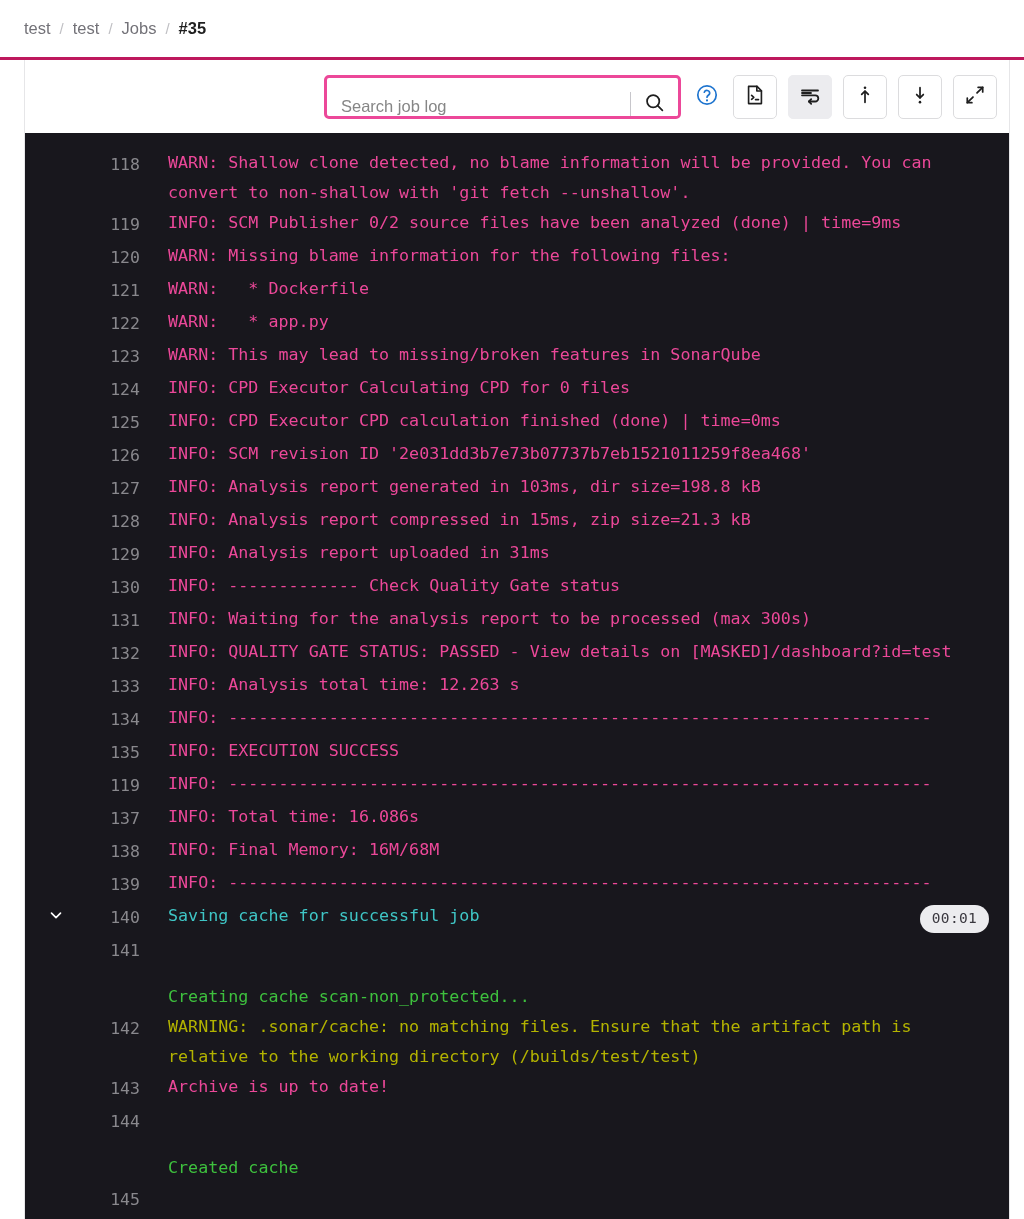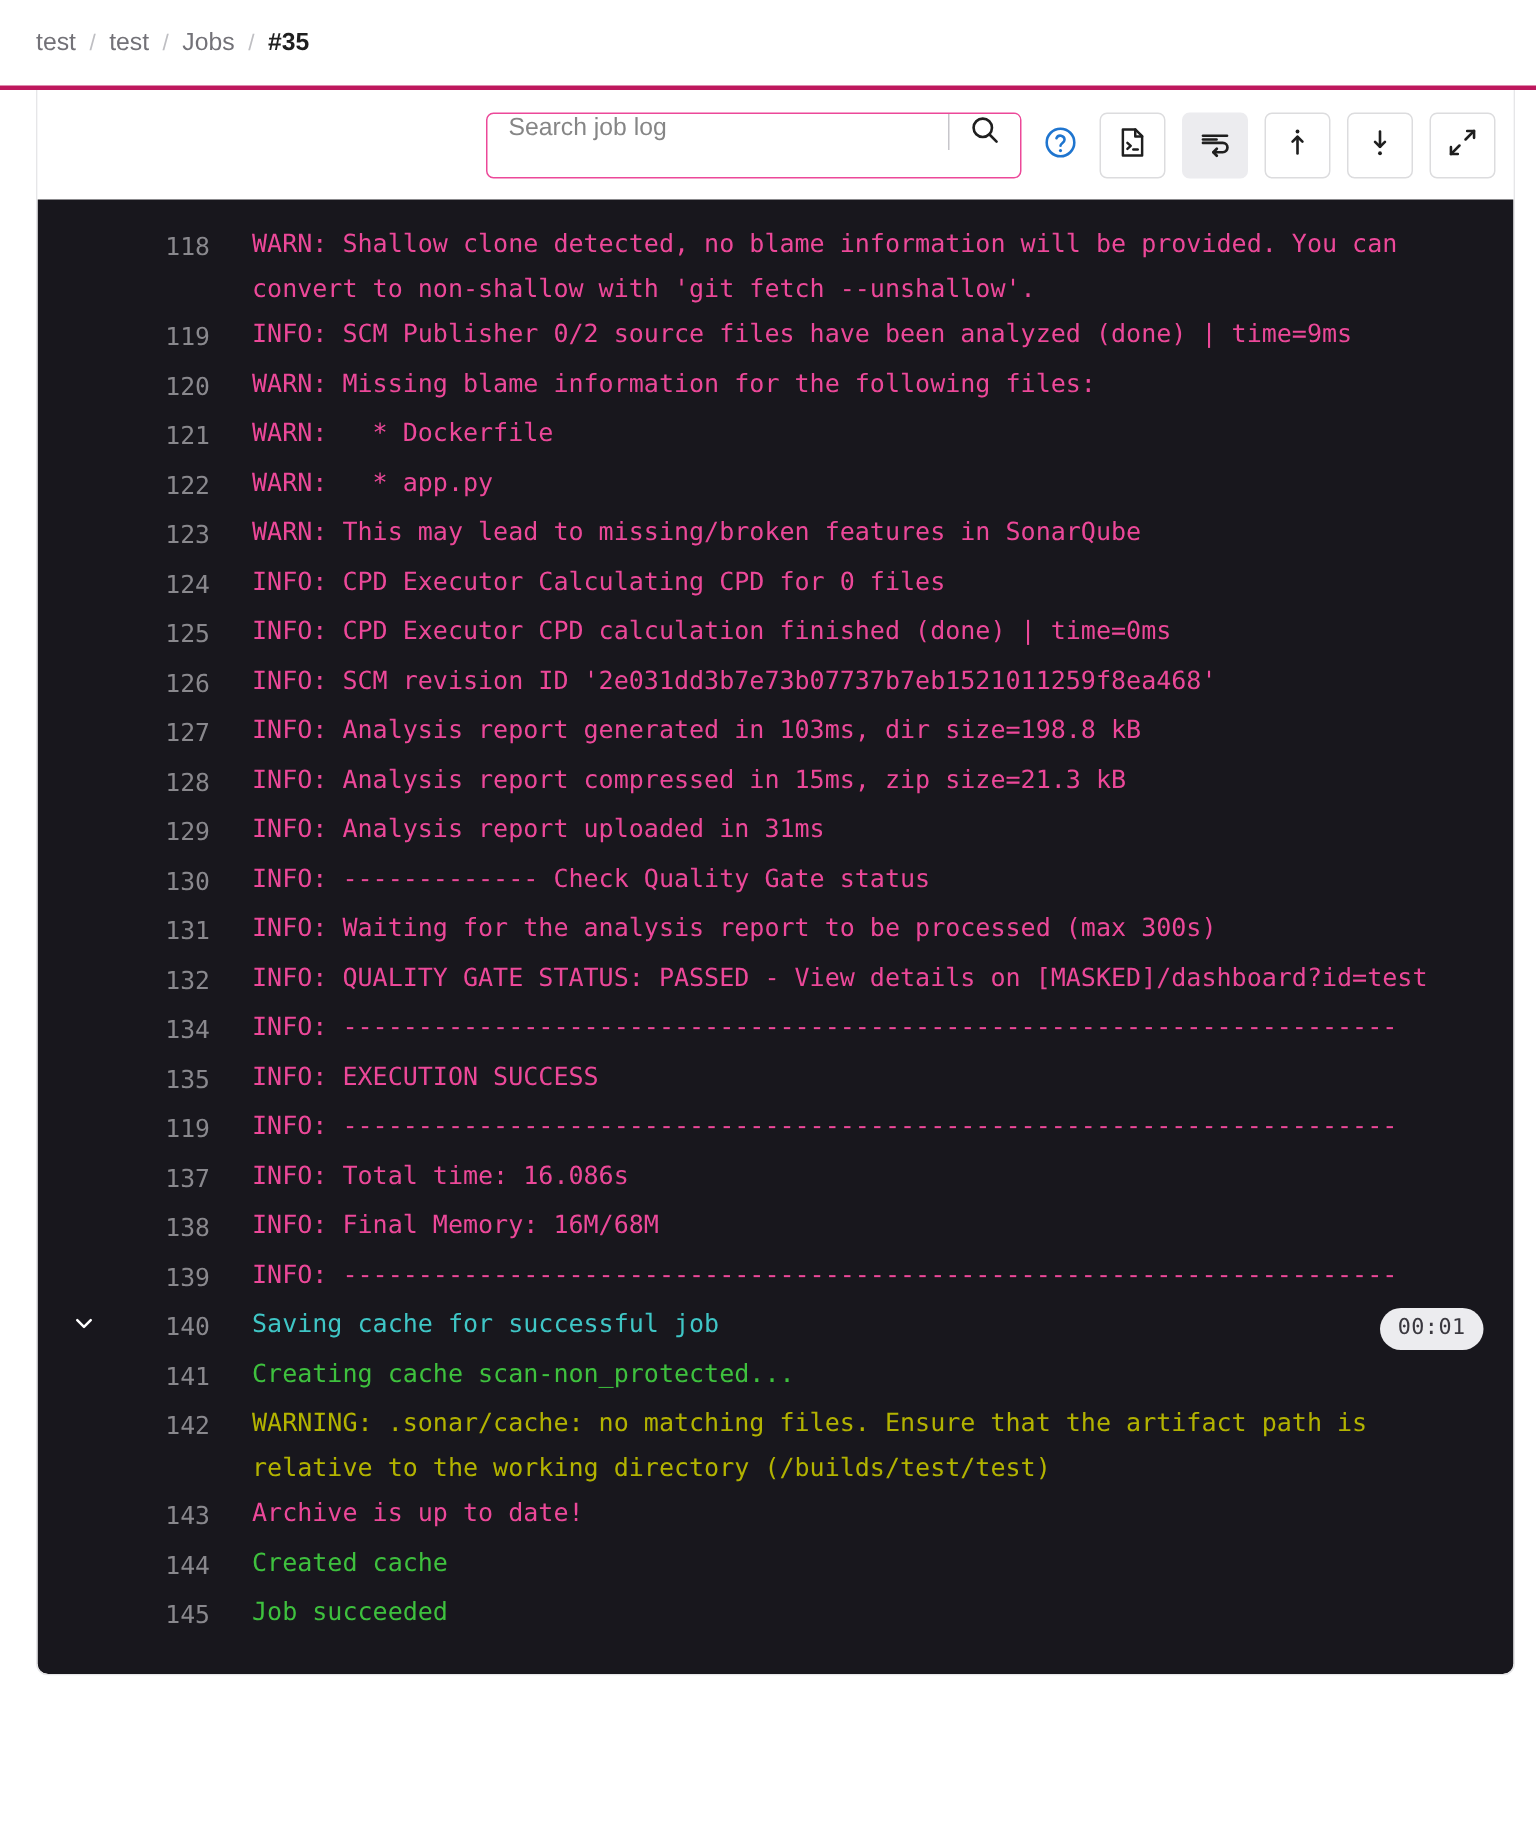--- a/index.html
+++ b/index.html
@@ -43,24 +43,24 @@
     height: 73px;
     display: flex;
     align-items: center;
     justify-content: flex-end;
     padding: 0 12px 0 16px;
     gap: 11px;
     background: #fff;
   }
   .search-wrap {
     display: flex;
-    align-items: flex-start;
+    align-items: flex-end;
     height: 44px;
     width: 357px;
-    border: 1px solid #ec4899;
+    border: 3px solid #ec4899;
     border-radius: 5px;
     overflow: hidden;
     background: #fff;
   }
   .search-input {
     flex: 1;
     border: none;
     outline: none;
     padding: 0 14px;
     font-size: 16.5px;
@@ -138,21 +138,21 @@
     font-family: "DejaVu Sans Mono", monospace;
     font-size: 16.7px;
     line-height: 30px;
     color: #ffffff;
     white-space: pre-wrap;
     overflow-wrap: anywhere;
     padding-left: 24px;
     padding-right: 24px;
   }
   .c-white  { color: #ec4899; }
-  .c-green  { color: #3ec13e; }
+  .c-green  { color: #3ec13e; margin-top: 48px; }
   .c-cyan   { color: #3fc6c6; }
   .c-yellow { color: #b3b300; }
 
   .time-badge {
     position: absolute;
     right: 20px;
     top: 5px;
     background: #ececef;
     color: #3a383f;
     font-family: "DejaVu Sans Mono", monospace;
@@ -344,20 +344,26 @@
         <div class="content c-white">INFO: Waiting for the analysis report to be processed (max 300s)</div>
       </div>
       <div class="log-line">
         <div class="gutter">
           <span class="lineno">132</span>
         </div>
         <div class="content c-white">INFO: QUALITY GATE STATUS: PASSED - View details on [MASKED]/dashboard?id=test</div>
       </div>
       <div class="log-line">
         <div class="gutter">
+          <span class="lineno">133</span>
+        </div>
+        <div class="content c-white">INFO: Analysis total time: 12.263 s</div>
+      </div>
+      <div class="log-line">
+        <div class="gutter">
           <span class="lineno">134</span>
         </div>
         <div class="content c-white">INFO: ----------------------------------------------------------------------</div>
       </div>
       <div class="log-line">
         <div class="gutter">
           <span class="lineno">135</span>
         </div>
         <div class="content c-white">INFO: EXECUTION SUCCESS</div>
       </div>

